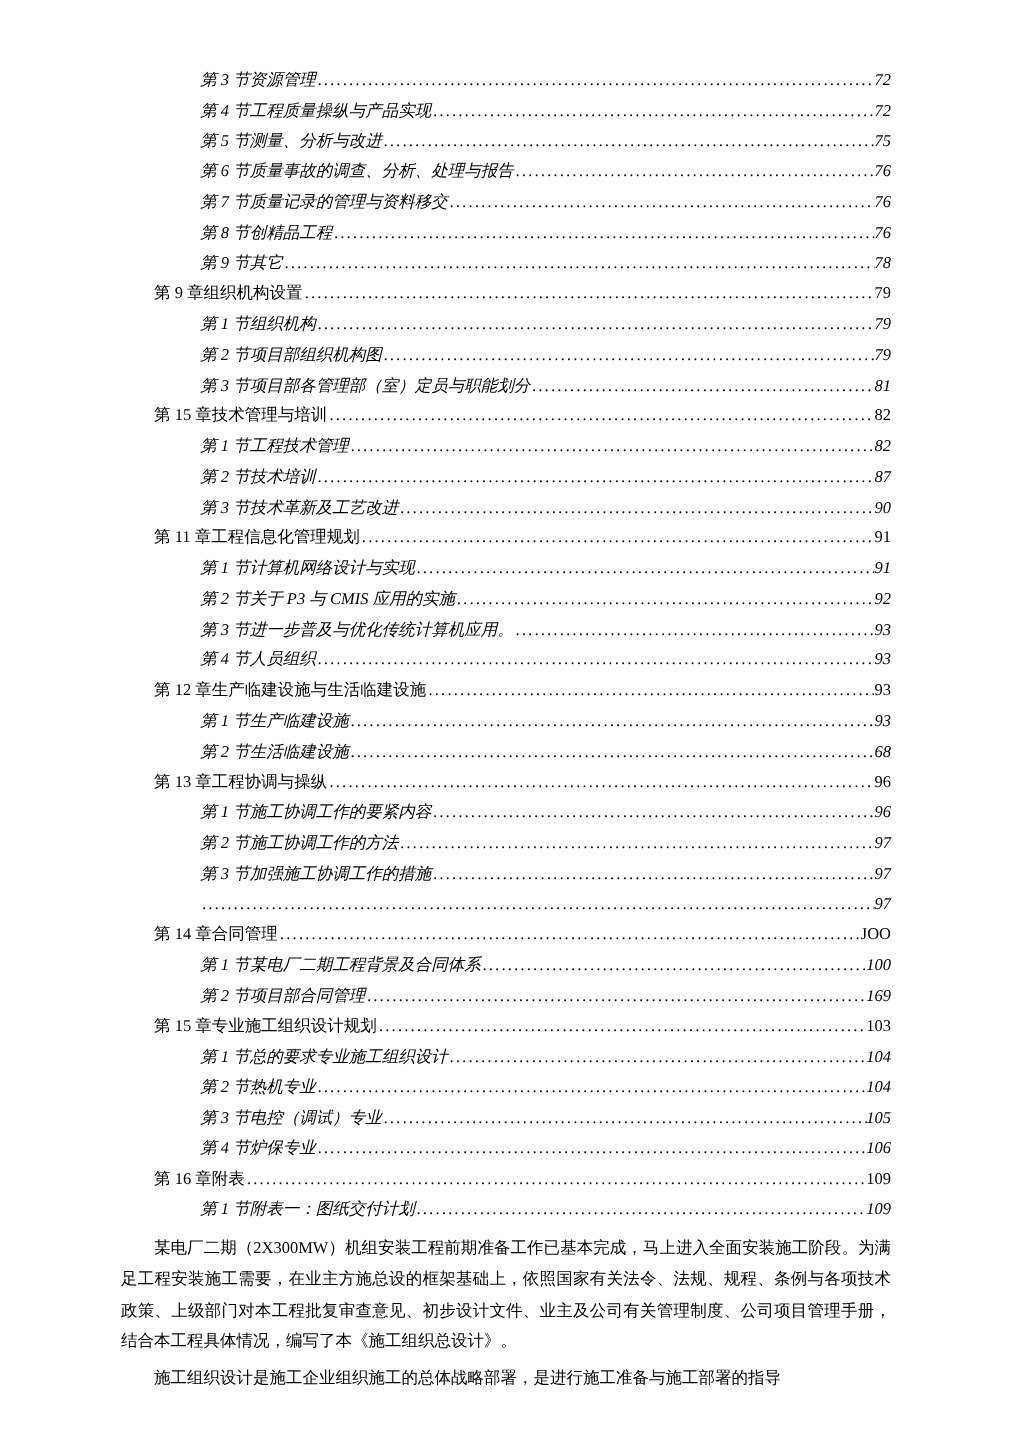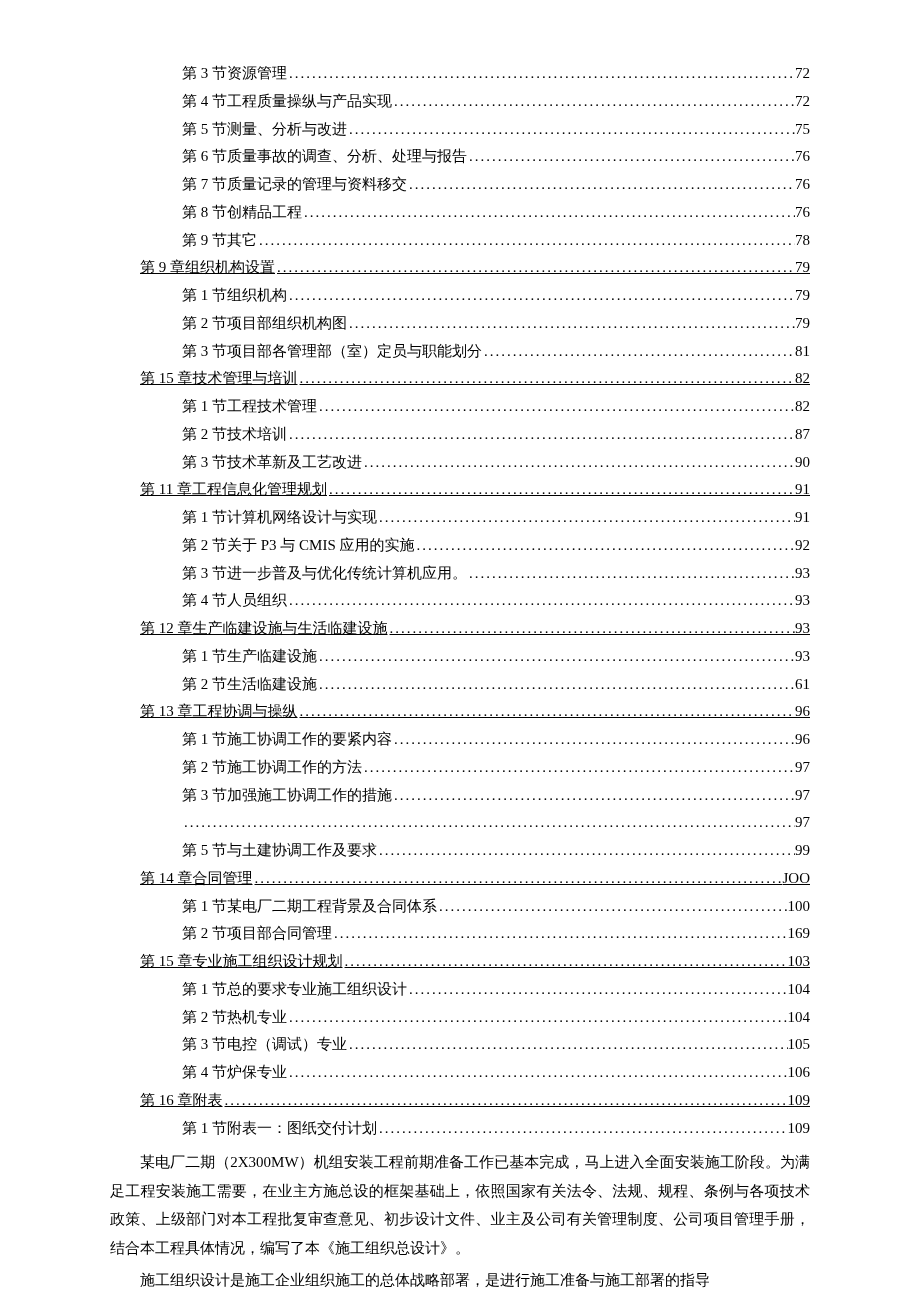--- a/index.html
+++ b/index.html
@@ -11,22 +11,22 @@
       font-size: 15px;
       color: #000;
       padding: 60px 110px 60px 110px;
       line-height: 1.85;
     }
     .toc-entry {
       display: flex;
       align-items: baseline;
       white-space: nowrap;
     }
-    .toc-entry.level-0 { padding-left: 30px; text-decoration: underline; }
-    .toc-entry.level-1 { padding-left: 72px; }
+    .toc-entry.level-0 { padding-left: 30px; }
+    .toc-entry.level-1 { padding-left: 72px; font-style: italic; }
     .toc-title { flex: 0 0 auto; }
     .toc-leader {
       flex: 1 1 auto;
       overflow: hidden;
       letter-spacing: 2px;
       color: #000;
       padding: 0 2px;
     }
     .toc-leader::after {
       content: "..................................................................................................................................................";
@@ -150,21 +150,21 @@
       <span class="toc-page">93</span>
     </div>
     <div class="toc-entry level-1">
       <span class="toc-title">第 1 节生产临建设施</span>
       <span class="toc-leader"></span>
       <span class="toc-page">93</span>
     </div>
     <div class="toc-entry level-1">
       <span class="toc-title">第 2 节生活临建设施</span>
       <span class="toc-leader"></span>
-      <span class="toc-page">61</span>
+      <span class="toc-page">68</span>
     </div>
     <div class="toc-entry level-0">
       <span class="toc-title">第 13 章工程协调与操纵</span>
       <span class="toc-leader"></span>
       <span class="toc-page">96</span>
     </div>
     <div class="toc-entry level-1">
       <span class="toc-title">第 1 节施工协调工作的要紧内容</span>
       <span class="toc-leader"></span>
       <span class="toc-page">96</span>
@@ -175,25 +175,20 @@
       <span class="toc-page">97</span>
     </div>
     <div class="toc-entry level-1">
       <span class="toc-title">第 3 节加强施工协调工作的措施</span>
       <span class="toc-leader"></span>
       <span class="toc-page">97</span>
     </div>
     <div class="toc-entry level-1">
       <span class="toc-leader"></span>
       <span class="toc-page">97</span>
-    </div>
-    <div class="toc-entry level-1">
-      <span class="toc-title">第 5 节与土建协调工作及要求</span>
-      <span class="toc-leader"></span>
-      <span class="toc-page">99</span>
     </div>
     <div class="toc-entry level-0">
       <span class="toc-title">第 14 章合同管理</span>
       <span class="toc-leader"></span>
       <span class="toc-page">JOO</span>
     </div>
     <div class="toc-entry level-1">
       <span class="toc-title">第 1 节某电厂二期工程背景及合同体系</span>
       <span class="toc-leader"></span>
       <span class="toc-page">100</span>

